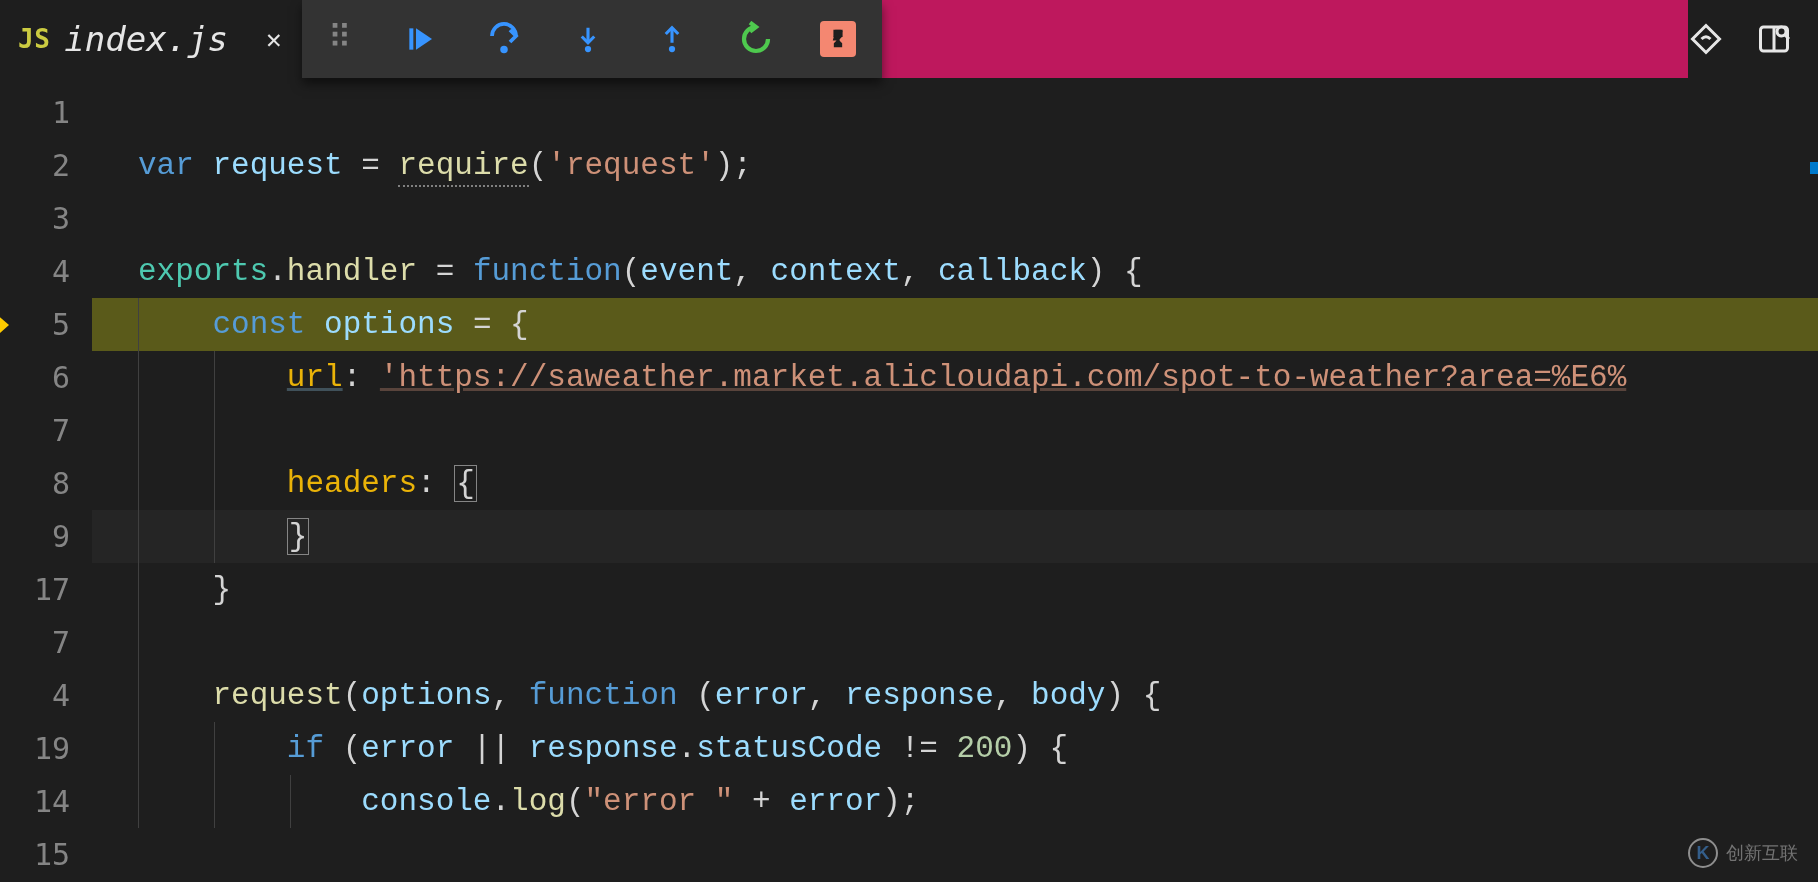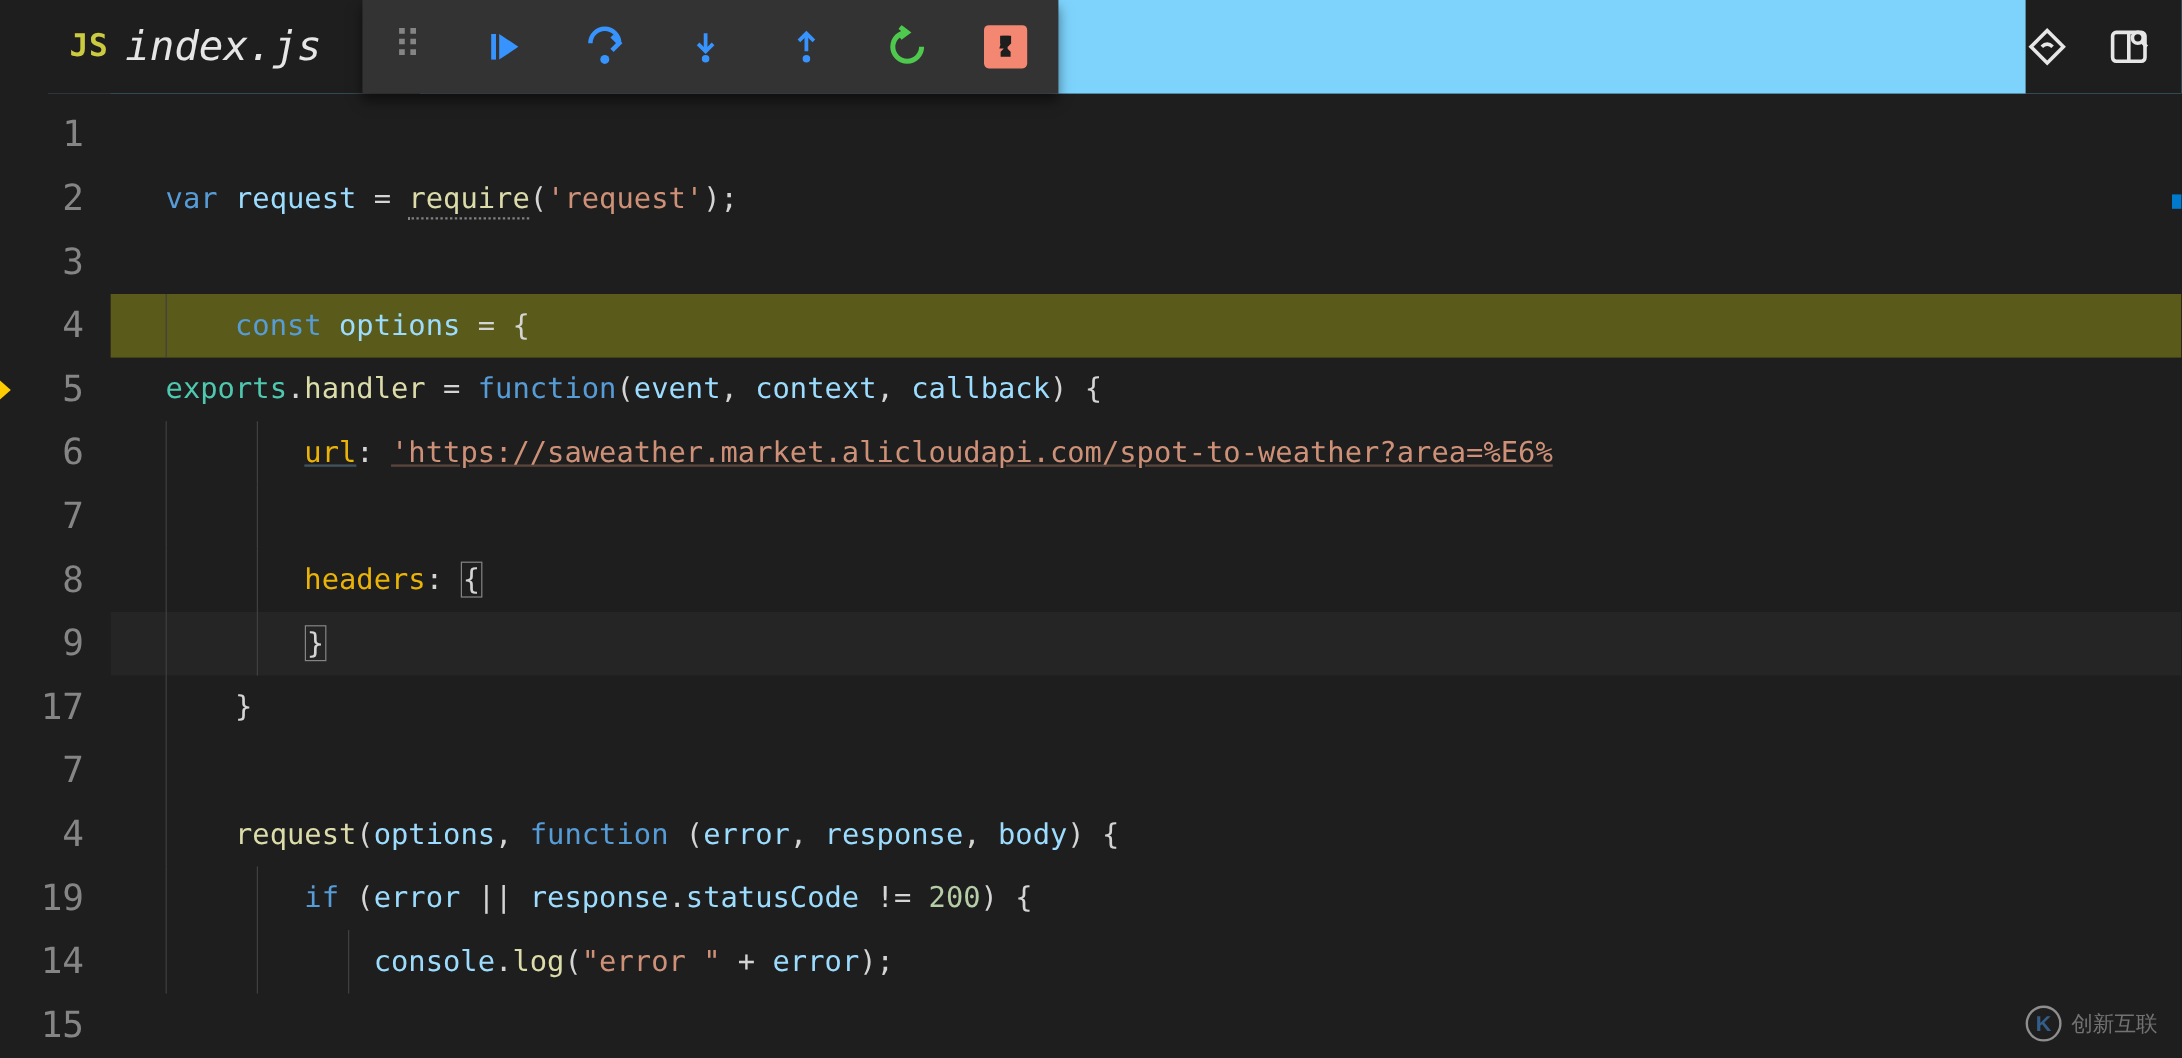--- a/index.html
+++ b/index.html
@@ -8,24 +8,23 @@
     background: #1e1e1e;
     font-family: "Menlo", "Consolas", monospace;
     color: #d4d4d4;
     overflow: hidden;
     position: relative;
   }
 
   
   .tabbar {
     height: 78px;
-    background: #7dd3fc;
+    background: #be185d;
     display: flex;
     align-items: stretch;
-    margin-left: 40px;
   }
   .tab {
     background: #1e1e1e;
     display: flex;
     align-items: center;
     padding: 0 28px 0 18px;
     gap: 14px;
     min-width: 260px;
     position: relative;
   }
@@ -110,24 +109,25 @@
   }
   .code {
     flex: 1;
     padding-top: 8px;
     position: relative;
     overflow: hidden;
   }
   .row {
     height: 53px;
     line-height: 53px;
-    font-size: 24px;
+    font-size: 31px;
     white-space: pre;
     position: relative;
     padding-left: 46px;
+    font-family: Liberation Mono, monospace;
   }
   .row.hl5 { background: #5a5a1a; }
   .row.current { background: rgba(255,255,255,0.03); }
   
   .guide {
     position:absolute;top:0;bottom:0;width:1px;background:#404040;
   }
 
   
   .kw  { color:#569cd6; }
@@ -280,23 +280,23 @@
   </div>
 
   <div class="code">
 
     <div class="row"></div>
 
     <div class="row"><span class="kw">var </span><span class="id">request</span><span class="op"> = </span><span class="fn dots-under">require</span><span class="pn">(</span><span class="str">'request'</span><span class="pn">);</span></div>
 
     <div class="row"></div>
 
+    <div class="row"><span class="mod">exports</span><span class="pn">.</span><span class="fn">handler</span><span class="op"> = </span><span class="kw">function</span><span class="pn">(</span><span class="id">event</span><span class="pn">, </span><span class="id">context</span><span class="pn">, </span><span class="id">callback</span><span class="pn">) {</span></div>
+
     <div class="row hl5"><span class="guide" style="left:46px"></span><span>    </span><span class="kw">const </span><span class="id">options</span><span class="op"> = {</span></div>
-
-    <div class="row"><span class="mod">exports</span><span class="pn">.</span><span class="fn">handler</span><span class="op"> = </span><span class="kw">function</span><span class="pn">(</span><span class="id">event</span><span class="pn">, </span><span class="id">context</span><span class="pn">, </span><span class="id">callback</span><span class="pn">) {</span></div>
 
     <div class="row"><span class="guide" style="left:46px"></span><span class="guide" style="left:122px"></span><span>        </span><span class="prop url-underline">url</span><span class="pn">: </span><span class="str str-underline">'https://saweather.market.alicloudapi.com/spot-to-weather?area=%E6%</span></div>
 
     <div class="row"><span class="guide" style="left:46px"></span><span class="guide" style="left:122px"></span></div>
 
     <div class="row"><span class="guide" style="left:46px"></span><span class="guide" style="left:122px"></span><span>        </span><span class="prop">headers</span><span class="pn">: </span><span class="pn bracket-box">{</span></div>
 
 
     <div class="row current"><span class="guide" style="left:46px"></span><span class="guide" style="left:122px"></span><span>        </span><span class="pn bracket-box">}</span></div>
 

